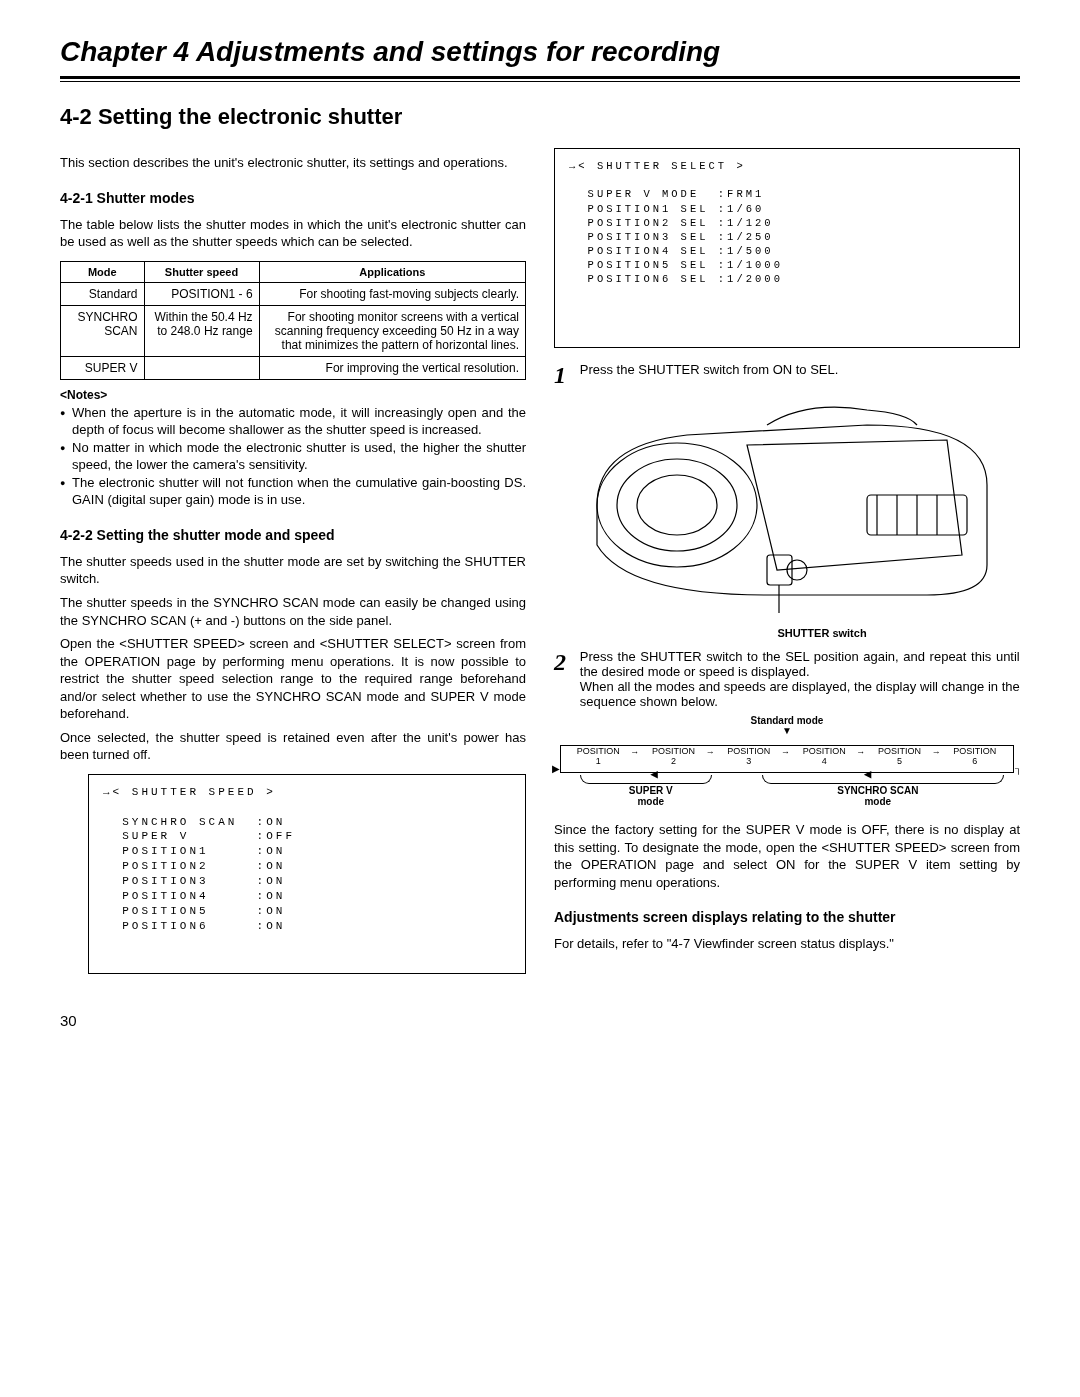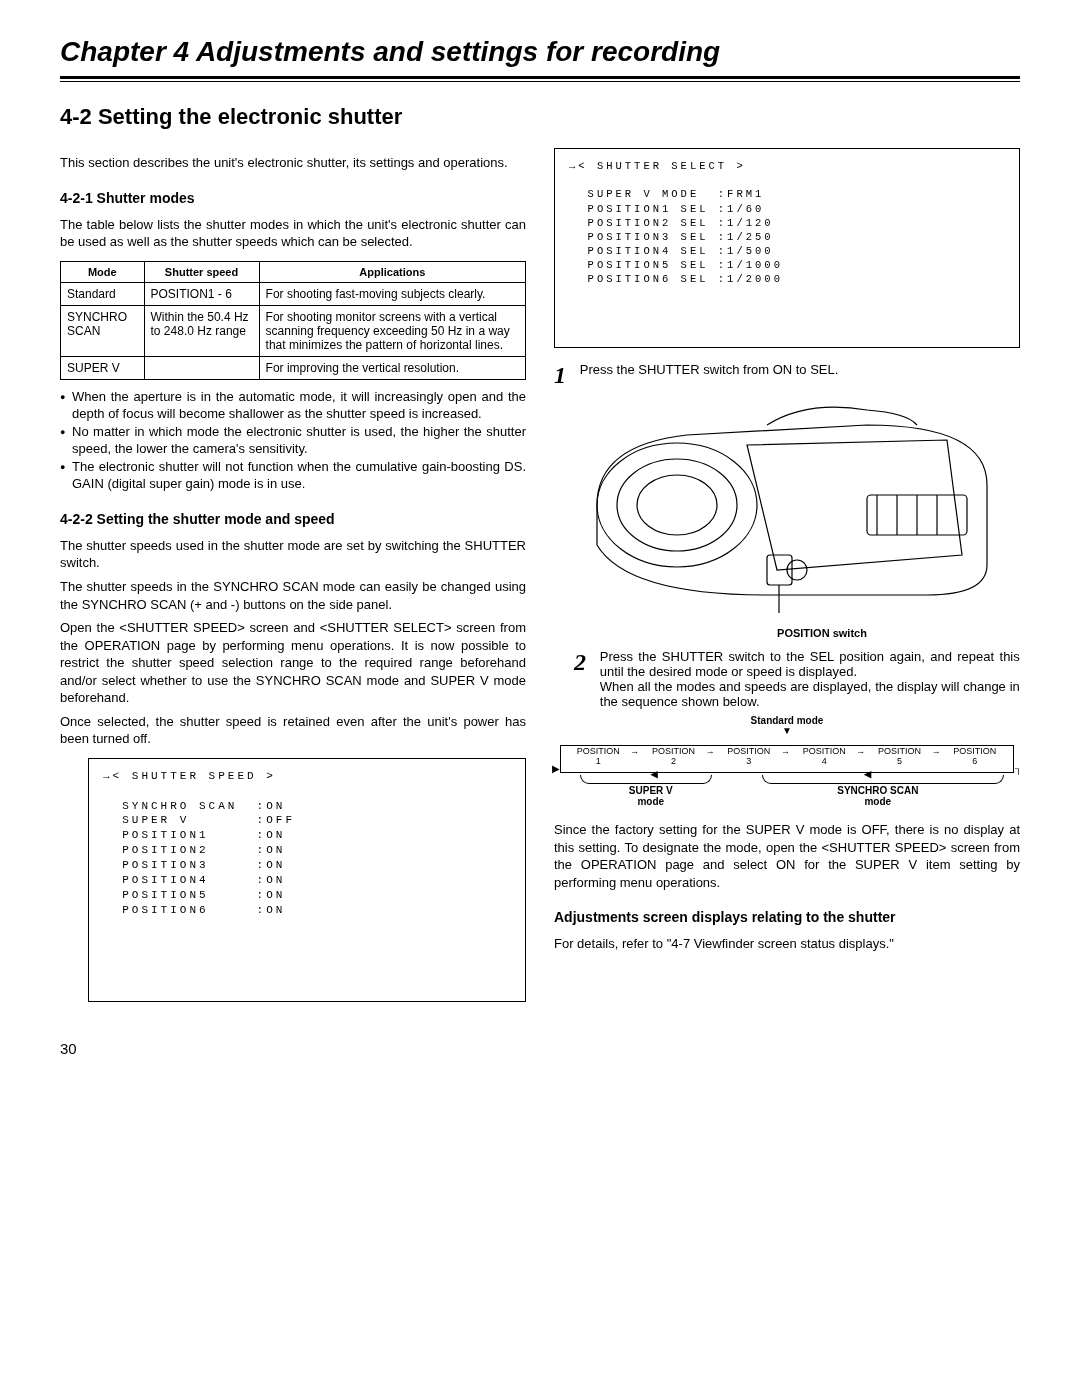--- a/index.html
+++ b/index.html
@@ -46,21 +46,21 @@
   table.modes {
     border-collapse: collapse;
     width: 100%;
     margin: 10px 0 8px 0;
     font-size: 12px;
   }
   table.modes th, table.modes td {
     border: 1px solid #000;
     padding: 4px 6px;
     vertical-align: top;
-    text-align: left;
+    text-align: right;
   }
   table.modes th {
     font-weight: bold;
     text-align: center;
     font-size: 11px;
   }
   .notes-label { font-size: 12px; font-weight: bold; margin-top: 4px;}
   ul.notes {
     list-style: none;
     padding: 0;
@@ -81,21 +81,21 @@
   }
   .body-text { text-align: justify; font-size: 13px; }
   .menu-screen {
     border: 1px solid #000;
     padding: 10px 14px 10px 14px;
     font-family: "Courier New", monospace;
     font-size: 11px;
     letter-spacing: 3px;
     line-height: 1.35;
     margin: 10px 0 10px 28px;
-    height: 244px;
+    height: 200px;
     box-sizing: border-box;
     white-space: pre;
     overflow: hidden;
   }
   .menu-screen-r {
     border: 1px solid #000;
     padding: 10px 14px;
     font-family: "Courier New", monospace;
     font-size: 10.5px;
     letter-spacing: 3px;
@@ -236,20 +236,21 @@
         <td class="just">For shooting monitor screens with a vertical scanning frequency exceeding 50 Hz in a way that minimizes the pattern of horizontal lines.</td>
       </tr>
       <tr>
         <td>SUPER V</td>
         <td></td>
         <td>For improving the vertical resolution.</td>
       </tr>
     </tbody>
       </table>
 
+    <div class="notes-label">&lt;Notes&gt;</div>
     <ul class="notes">
       <li>When the aperture is in the automatic mode, it will increasingly open and the depth of focus will become shallower as the shutter speed is increased.</li>
       <li>No matter in which mode the electronic shutter is used, the higher the shutter speed, the lower the camera's sensitivity.</li>
       <li>The electronic shutter will not function when the cumulative gain-boosting DS. GAIN (digital super gain) mode is in use.</li>
     </ul>
 
     <div class="subhead">4-2-2 Setting the shutter mode and speed</div>
     <p class="body-text">The shutter speeds used in the shutter mode are set by switching the SHUTTER switch.</p>
     <p class="body-text">The shutter speeds in the SYNCHRO SCAN mode can easily be changed using the SYNCHRO SCAN (+ and -) buttons on the side panel.</p>
     <p class="body-text">Open the &lt;SHUTTER SPEED&gt; screen and &lt;SHUTTER SELECT&gt; screen from the OPERATION page by performing menu operations.  It is now possible to restrict the shutter speed selection range to the required range beforehand and/or select whether to use the SYNCHRO SCAN mode and SUPER V mode beforehand.</p>
@@ -298,23 +299,23 @@
           <line x1="330" y1="100" x2="330" y2="140"></line>
           <line x1="350" y1="100" x2="350" y2="140"></line>
           <line x1="370" y1="100" x2="370" y2="140"></line>
           <path d="M200 30 Q240 5 300 15 Q340 18 350 30"></path>
           <circle cx="230" cy="175" r="10"></circle>
           <rect x="200" y="160" width="25" height="30" rx="3"></rect>
           <line x1="212" y1="190" x2="212" y2="218"></line>
         </g>
       </svg>
     </div>
-    <div class="shutter-label">POSITION switch</div>
-
-    <div style="margin-top:10px;margin-left:20px;">
+    <div class="shutter-label">SHUTTER switch</div>
+
+    <div style="margin-top:10px;">
       <span class="stepnum">2</span>
       <span class="steptext">
         <span>Press the SHUTTER switch to the SEL position again, and repeat this until the desired mode or speed is displayed.</span><br>
         <span>When all the modes and speeds are displayed, the display will change in the sequence shown below.</span>
       </span>
     </div>
 
     <div class="seq-diagram">
       <div class="seq-top">Standard mode</div>
       <div class="std-arrow-down">▼</div>

